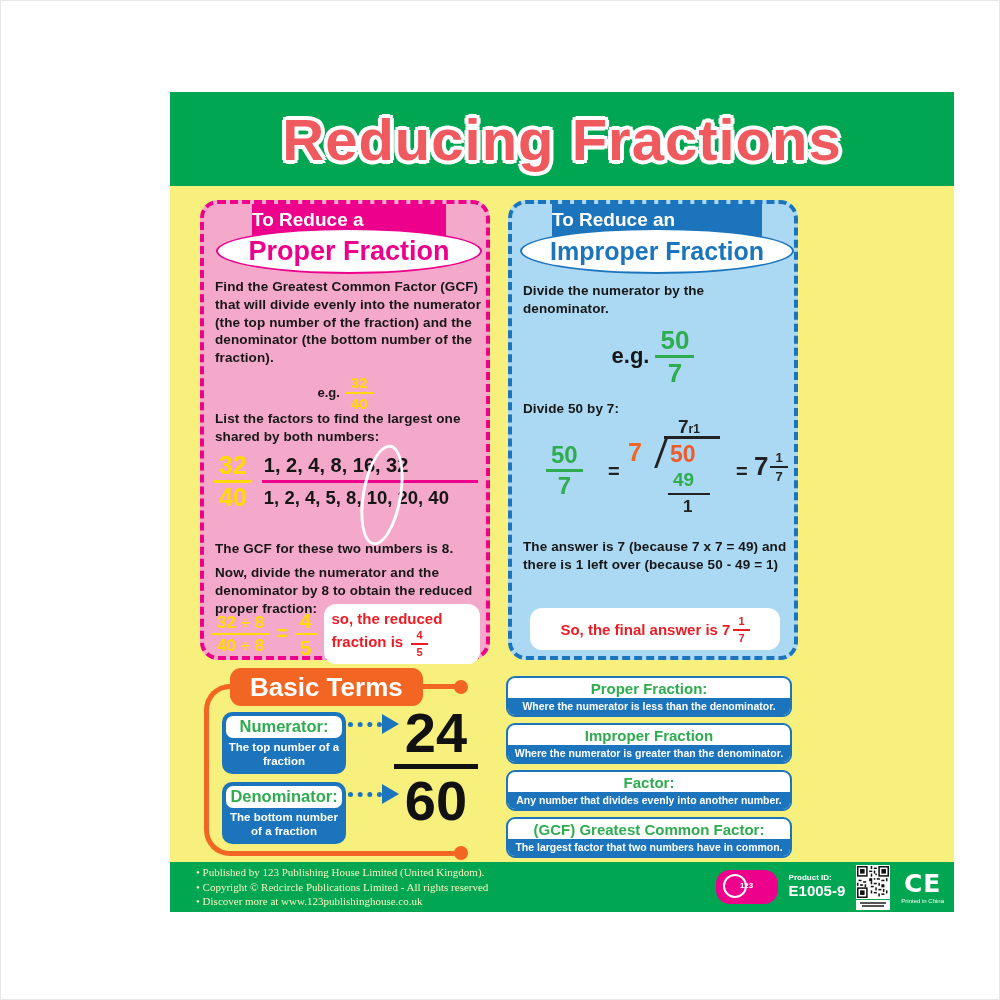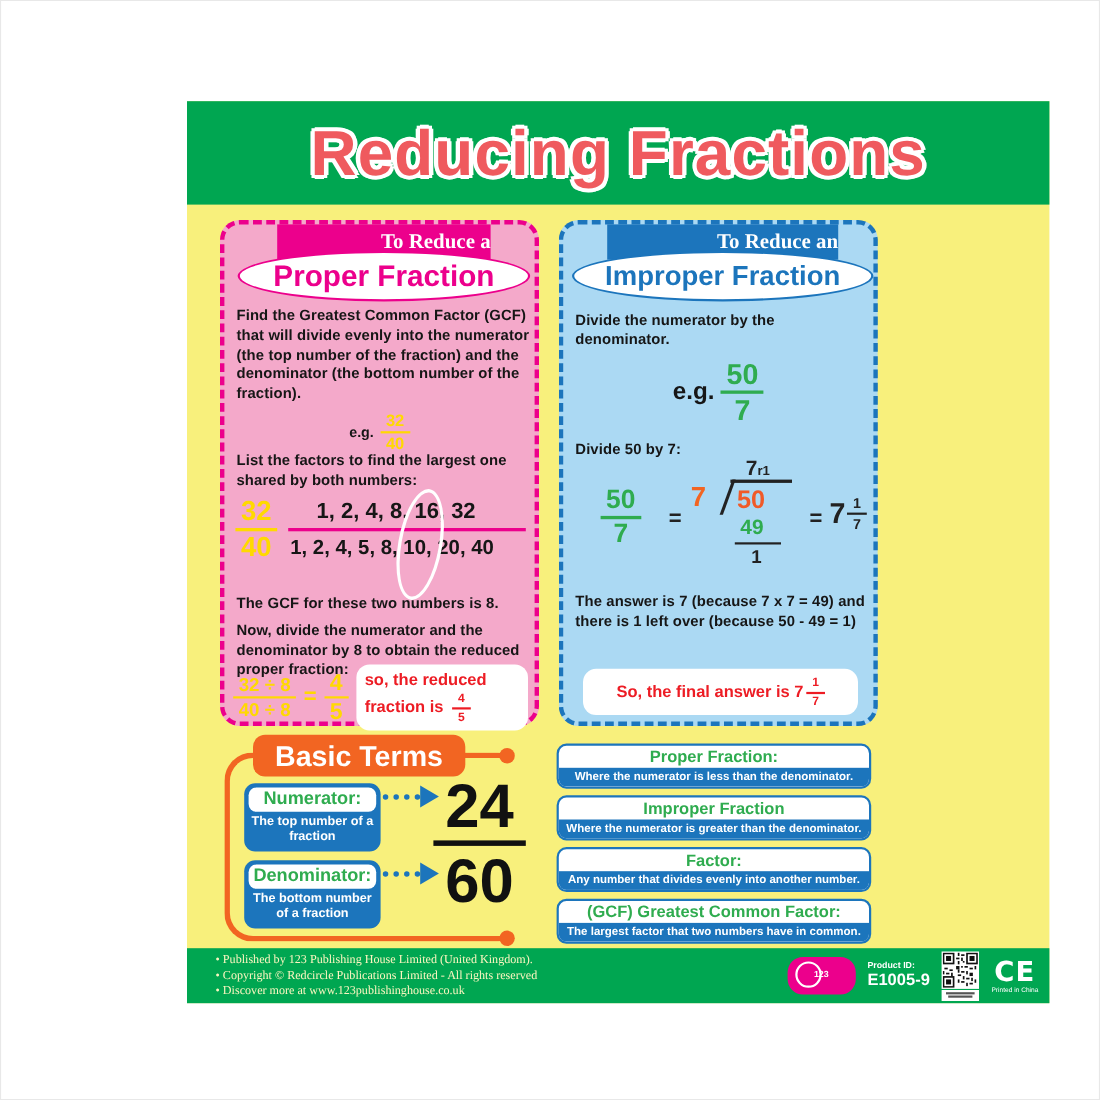--- a/index.html
+++ b/index.html
@@ -11,22 +11,22 @@
   .hdr{position:absolute;left:0;top:0;right:0;height:94px;background:#00A651;
        display:flex;align-items:center;justify-content:center;}
   .title{font-size:58px;font-weight:bold;color:#EF5A5E;letter-spacing:1px;
          text-shadow:0 4px #fff,0 -4px #fff,4px 0 #fff,-4px 0 #fff,
                      3px 3px #fff,-3px -3px #fff,3px -3px #fff,-3px 3px #fff;}
 
   
   .panel{position:absolute;top:108px;width:282px;height:452px;border-radius:18px;}
   .panel-left{left:30px;background:#F4A9CA;border:4px dashed #EC008C;}
   .panel-right{left:338px;background:#ABD9F3;border:4px dashed #1C75BC;}
-  .kicker{position:absolute;top:0;height:32px;line-height:32px;text-align:right;
-          color:#fff;font-size:19px;font-weight:bold;z-index:1;font-family:Liberation Serif, serif;}
+  .kicker{position:absolute;top:0;height:32px;line-height:32px;text-align:left;
+          color:#fff;font-size:19px;font-weight:bold;z-index:1;}
   .kicker-left{left:48px;width:194px;background:#EC008C;}
   .kicker-right{left:40px;width:210px;background:#1C75BC;}
   .ellipse{position:absolute;top:24px;height:42px;background:#ffffff;border-radius:50%;
            display:flex;align-items:center;justify-content:center;font-weight:bold;z-index:2;}
   .ellipse-left{left:12px;width:262px;border:2.5px solid #EC008C;color:#EC008C;font-size:27px;}
   .ellipse-right{left:8px;width:270px;border:2.5px solid #1C75BC;color:#1C75BC;font-size:25px;}
 
   .para{position:absolute;left:11px;width:266px;font-size:13.5px;font-weight:bold;
         color:#161616;line-height:1.32;letter-spacing:.1px;}
 
@@ -35,21 +35,21 @@
   .frac .fn{display:block;padding:1px 5px 2px;border-bottom:3px solid currentColor;}
   .frac .fd{display:block;padding-top:2px;}
   .frac-sm .fn{border-bottom-width:2px;}
 
   .example{position:absolute;left:0;right:0;display:flex;justify-content:center;
            align-items:center;gap:6px;font-weight:bold;color:#161616;}
 
   
   .factors{position:absolute;left:10px;width:264px;display:flex;align-items:center;gap:10px;}
   .factors-lists{flex:1;text-align:left;color:#161616;font-weight:bold;}
-  .f-top{font-size:20px;padding:0 0 3px 2px;margin-left:24px;}
+  .f-top{font-size:20px;padding:0 0 3px 2px;}
   .f-div{border-top:3px solid #EC008C;}
   .f-bottom{font-size:18.5px;padding:4px 0 0 2px;}
   .gcf-oval{position:absolute;left:148px;top:-8px;width:34px;height:96px;
             border:3.5px solid #fff;border-radius:50%;transform:rotate(10deg);}
 
   
   .eqrow{position:absolute;left:8px;width:268px;display:flex;align-items:center;gap:7px;}
   .yellow{color:#FFD900;}
   .callout{background:#fff;border-radius:12px;color:#ED1C24;font-weight:bold;}
   .callout-left{flex:1;padding:6px 8px;font-size:15px;line-height:1.25;}

